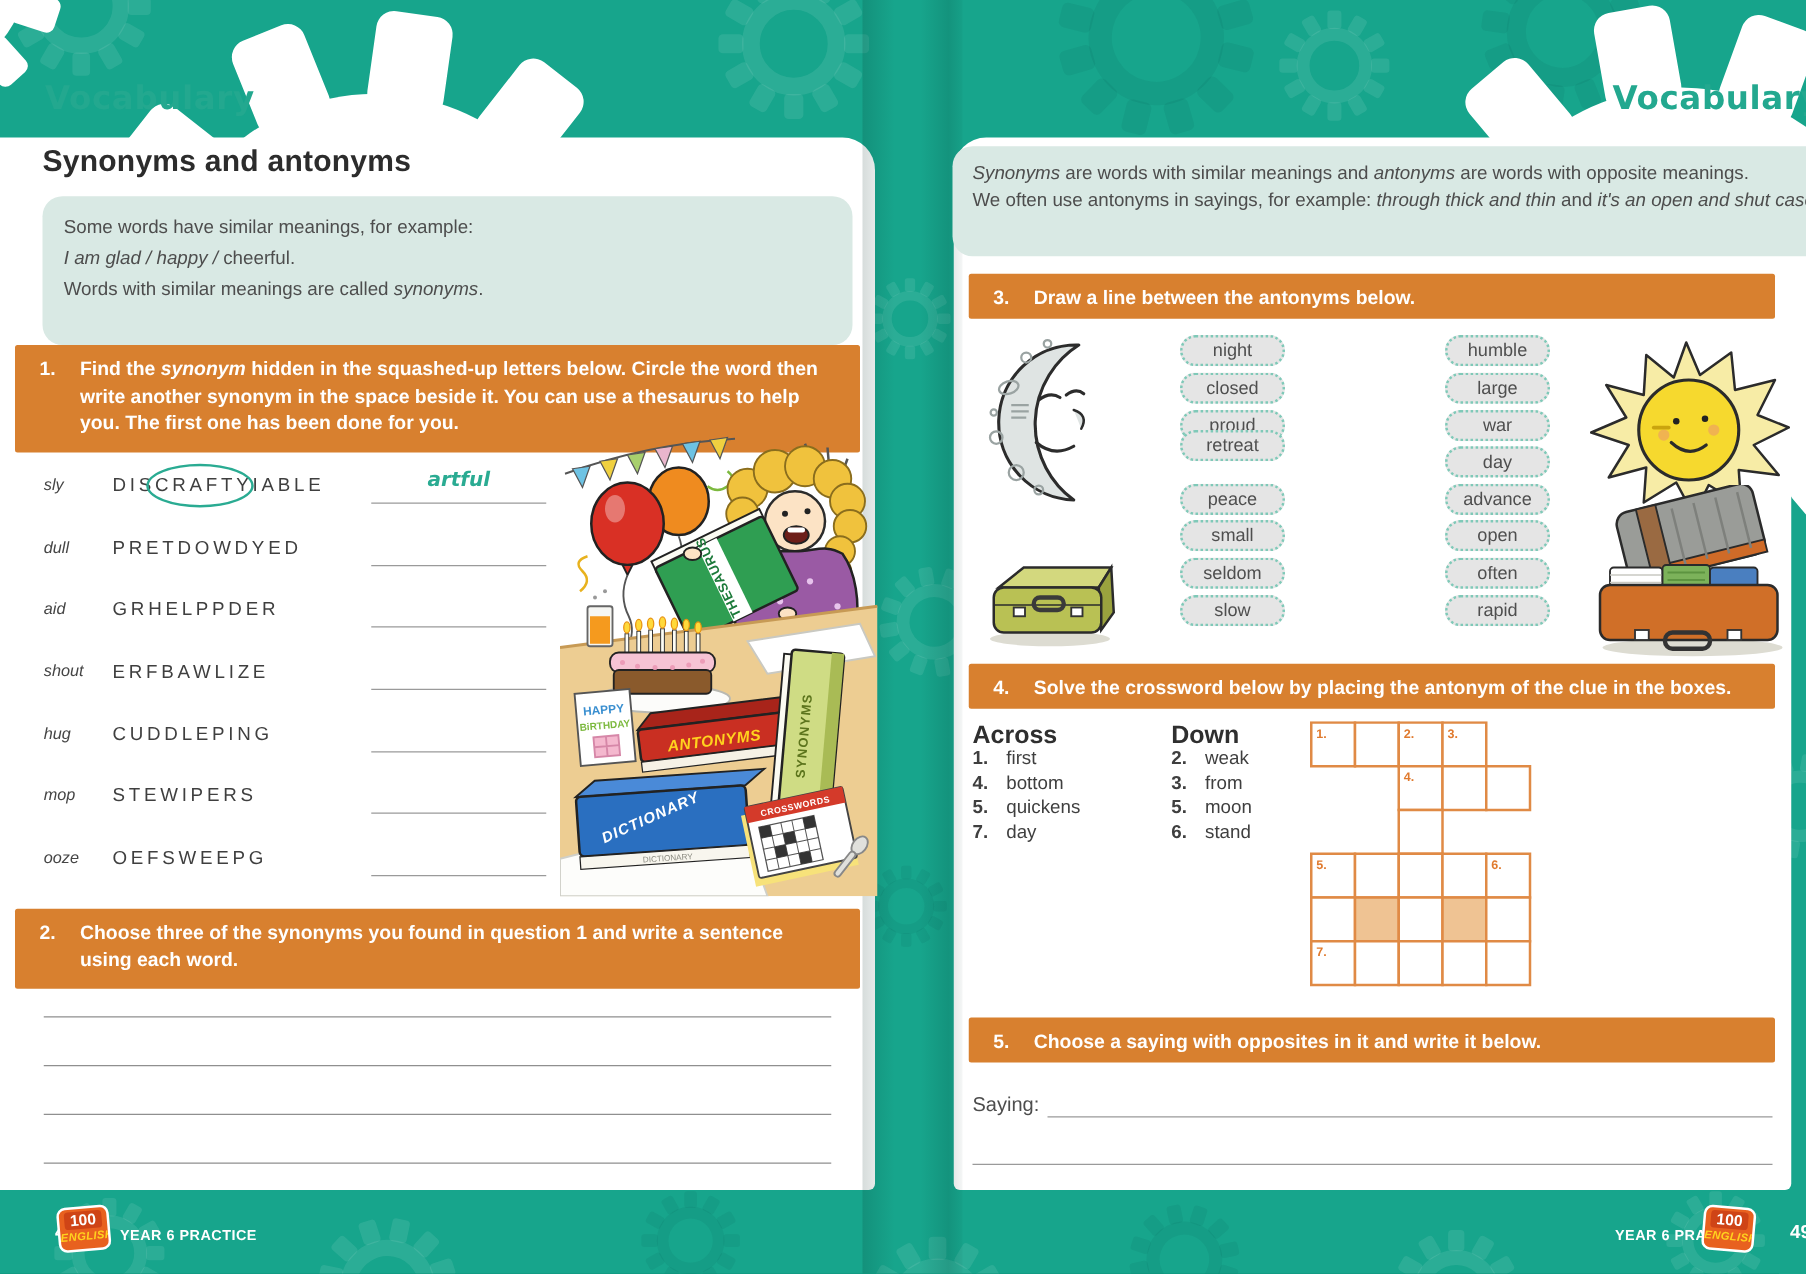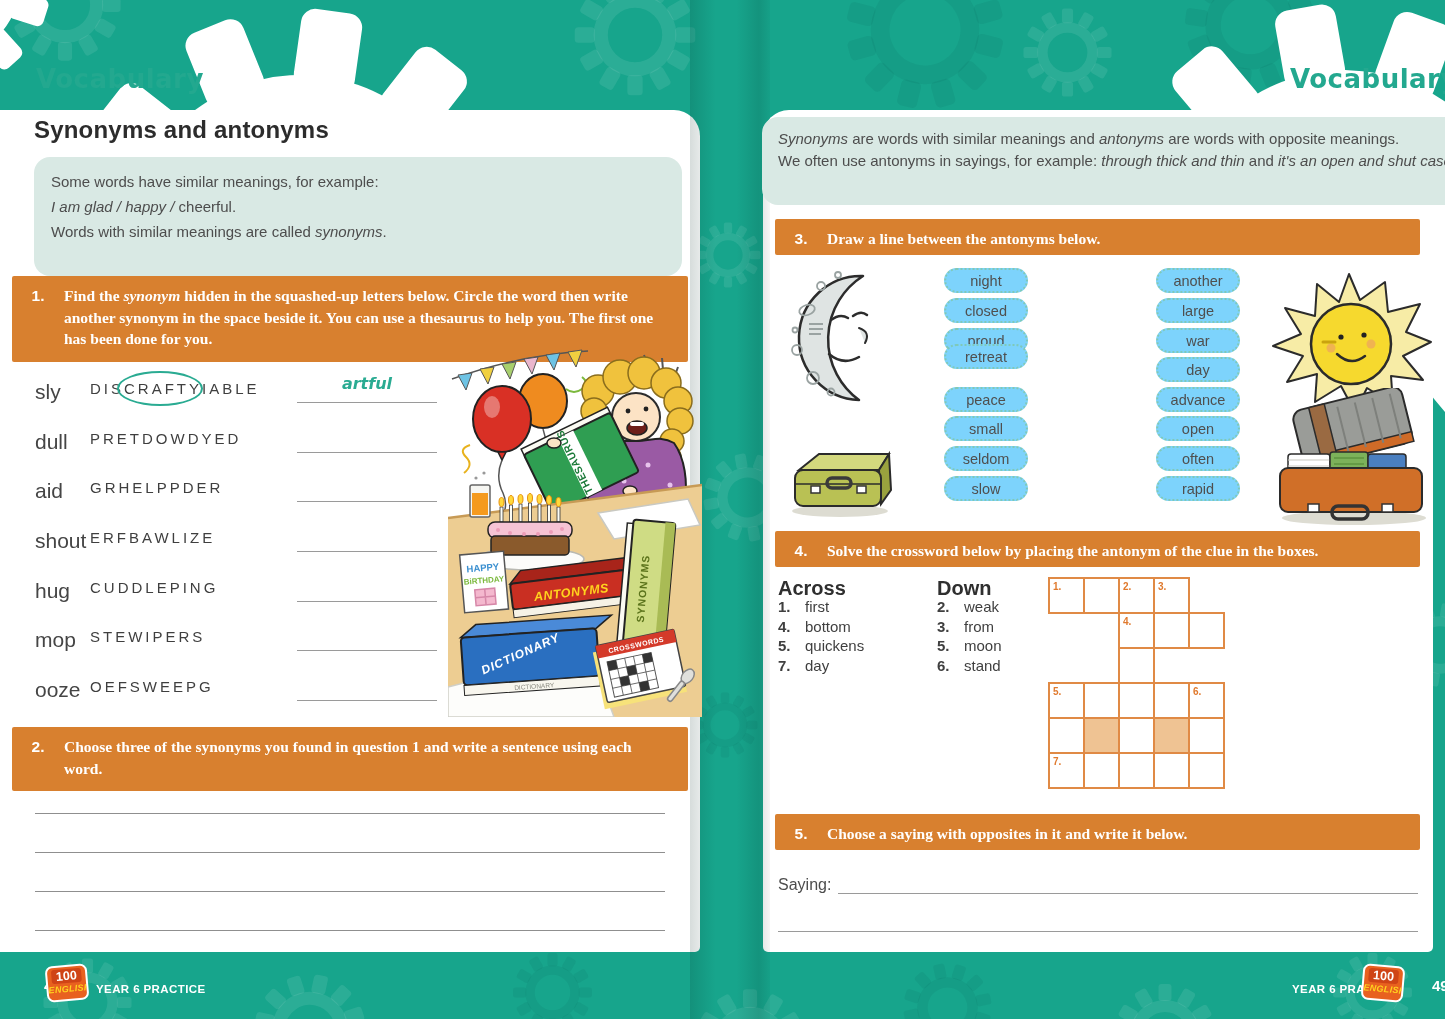--- a/index.html
+++ b/index.html
@@ -18,33 +18,33 @@
   .z4{z-index:4;}
   .vocab{position:absolute;z-index:4;font-family:"DejaVu Sans",sans-serif;font-weight:bold;
          font-size:26px;color:#23a88f;letter-spacing:.5px;}
   .ptitle{position:absolute;z-index:4;font-size:24px;font-weight:bold;color:#2c2c2c;letter-spacing:.2px;}
   .infobox{position:absolute;z-index:4;background:#d9e9e4;border-radius:16px;color:#4d4d4d;
            font-size:15px;line-height:25px;padding:12px 17px;box-sizing:border-box;}
   .qbar{position:absolute;z-index:4;background:#d8802f;color:#fff;font-weight:bold;display:flex;
         align-items:flex-start;box-sizing:border-box;font-size:15.5px;line-height:21.5px;
         padding:9px 16px 9px 0;border-radius:2px;}
   .qbar .n{flex:0 0 52px;text-align:center;}
-  .qbar .t{flex:1;font-family:Liberation Serif, serif;}
+  .qbar .t{flex:1;}
   .wrow{position:absolute;z-index:4;left:35px;width:420px;height:32px;color:#454545;}
-  .wword{position:absolute;left:0;top:4px;font-size:21px;}
+  .wword{position:absolute;left:0;top:4px;font-size:13px;font-style:italic;}
   .wletters{position:absolute;left:55px;top:4px;font-size:15px;letter-spacing:3px;color:#3f3f3f;white-space:nowrap;}
   .circ{position:relative;display:inline-block;}
   .circ::after{content:"";position:absolute;left:-7px;right:-1px;top:-9px;bottom:-9px;
                border:2.5px solid #2aab92;border-radius:50%;}
   .aline{position:absolute;left:262px;top:26px;width:140px;border-top:1.6px solid #9a9a9a;}
   .ansr{position:absolute;left:262px;top:-2px;width:140px;text-align:center;color:#2aab92;
         font-size:16px;font-style:italic;font-weight:bold;font-family:"DejaVu Sans",sans-serif;}
   .wline{position:absolute;z-index:4;border-top:1.6px solid #8f8f8f;}
   .pill{position:absolute;z-index:4;width:84px;height:25px;box-sizing:border-box;border:2px dotted #7fc9b8;
-        border-radius:14px;background:#7dd3fc;display:flex;align-items:center;justify-content:center;
+        border-radius:14px;background:#e5e5e5;display:flex;align-items:center;justify-content:center;
         font-size:14.5px;color:#4f4f4f;text-align:center;}
   .clue-title{position:absolute;z-index:4;font-size:20px;font-weight:bold;color:#2f2f2f;}
   .clue{position:absolute;z-index:4;font-size:15px;color:#3f3f3f;width:150px;}
   .clue b{display:inline-block;width:27px;}
   .saying{position:absolute;z-index:4;font-size:16px;color:#4d4d4d;}
   .footer-text{position:absolute;z-index:4;color:#fff;font-weight:bold;font-size:11.5px;letter-spacing:.4px;}
   .pageno{position:absolute;z-index:4;color:#fff;font-weight:bold;font-size:15px;margin-left:20px;}
   .logo{position:absolute;z-index:4;width:42px;height:36px;background:#e8611f;border:2px solid #fff;
         border-radius:7px;transform:rotate(-5deg);box-sizing:border-box;text-align:center;overflow:hidden;}
   .logo .l1{font-size:12.5px;font-weight:bold;color:#fff;background:#cf4416;margin:2px 4px 0;
@@ -430,21 +430,21 @@
 
   <div class="pill" style="left:944px;top:268px">night</div>
   <div class="pill" style="left:944px;top:298px">closed</div>
   <div class="pill" style="left:944px;top:328px">proud</div>
   <div class="pill" style="left:944px;top:344px">retreat</div>
   <div class="pill" style="left:944px;top:387px">peace</div>
   <div class="pill" style="left:944px;top:416px">small</div>
   <div class="pill" style="left:944px;top:446px">seldom</div>
   <div class="pill" style="left:944px;top:476px">slow</div>
 
-  <div class="pill" style="left:1156px;top:268px">another</div>
+  <div class="pill" style="left:1156px;top:268px">humble</div>
   <div class="pill" style="left:1156px;top:298px">large</div>
   <div class="pill" style="left:1156px;top:328px">war</div>
   <div class="pill" style="left:1156px;top:357px">day</div>
   <div class="pill" style="left:1156px;top:387px">advance</div>
   <div class="pill" style="left:1156px;top:416px">open</div>
   <div class="pill" style="left:1156px;top:446px">often</div>
   <div class="pill" style="left:1156px;top:476px">rapid</div>
 
   <svg class="abs z4" style="left:1263px;top:272px" width="172" height="142" viewBox="0 0 172 142">
     <polygon points="86,2 97,28 122,10 125,40 157,32 143,60 168,70 140,84 160,108 128,104 130,132 104,116 92,140 78,114 52,130 54,102 24,110 40,84 10,74 38,62 22,36 52,44 54,12 76,30" fill="#f7eca6" stroke="#2b2b2b" stroke-width="2" stroke-linejoin="round"></polygon>

